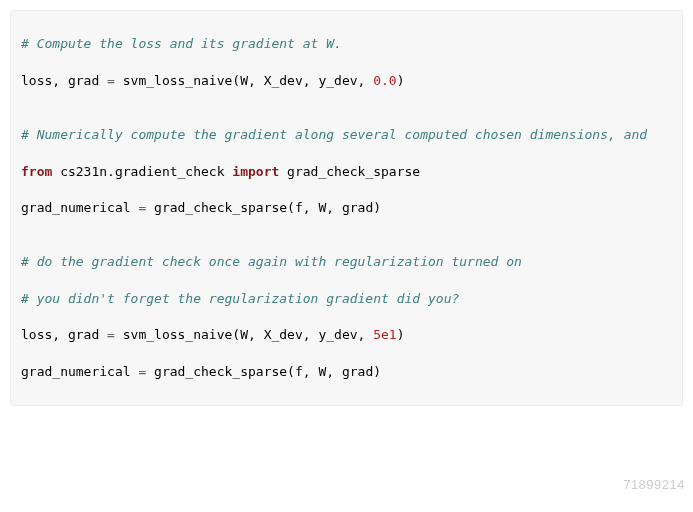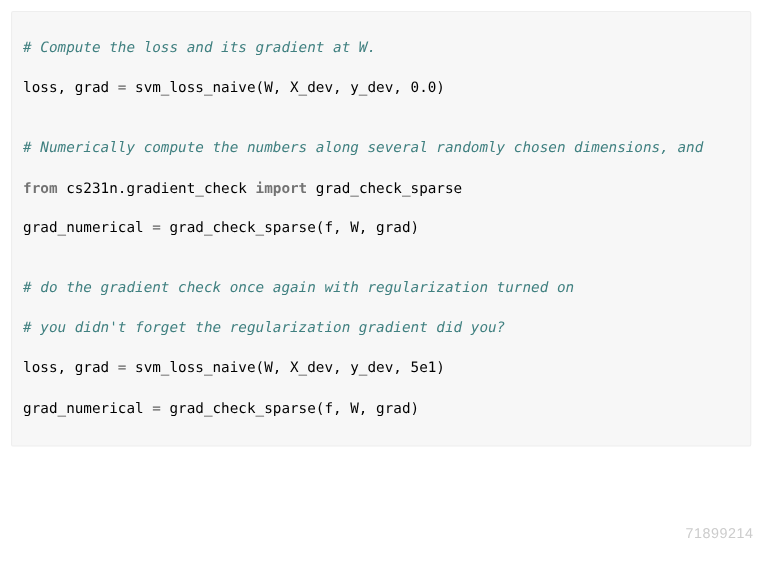--- a/index.html
+++ b/index.html
@@ -16,42 +16,42 @@
     .code-cell {
       background: #f7f7f7;
       padding: 6px 10px;
       margin-bottom: 2px;
       border: 1px solid #eee;
       border-radius: 2px;
       white-space: pre;
       overflow: hidden;
     }
     .comment { color: #408080; font-style: italic; }
-    .keyword { color: #737373; font-weight: bold; }
+    .keyword { color: #7f1d1d; font-weight: bold; }
     .op { color: #666666; }
-    .num { color: #000000; }
+    .num { color: #b91c1c; }
     .watermark {
       position: absolute;
       right: 8px;
       bottom: 18px;
       color: #ccc;
       font-size: 13px;
       font-family: sans-serif;
       letter-spacing: 0.5px;
     }
     .line { display: block; }
   </style>
 </head>
 <body>
 
 <div class="code-cell">
 <span class="line"><span class="comment"># Compute the loss and its gradient at W.</span></span>
 <span class="line"><span>loss, grad </span><span class="op">=</span><span> svm_loss_naive(W, X_dev, y_dev, </span><span class="num">0.0</span><span>)</span></span>
 <span class="line"></span>
-<span class="line"><span class="comment"># Numerically compute the numbers along several randomly chosen dimensions, and</span></span>
+<span class="line"><span class="comment"># Numerically compute the gradient along several computed chosen dimensions, and</span></span>
 <span class="line"><span class="keyword">from</span><span> cs231n.gradient_check </span><span class="keyword">import</span><span> grad_check_sparse</span></span>
 <span class="line"><span>grad_numerical </span><span class="op">=</span><span> grad_check_sparse(f, W, grad)</span></span>
 <span class="line"></span>
 <span class="line"><span class="comment"># do the gradient check once again with regularization turned on</span></span>
 <span class="line"><span class="comment"># you didn't forget the regularization gradient did you?</span></span>
 <span class="line"><span>loss, grad </span><span class="op">=</span><span> svm_loss_naive(W, X_dev, y_dev, </span><span class="num">5e1</span><span>)</span></span>
 <span class="line"><span>grad_numerical </span><span class="op">=</span><span> grad_check_sparse(f, W, grad)</span></span>
 </div>
 
 <div class="watermark">71899214</div>

